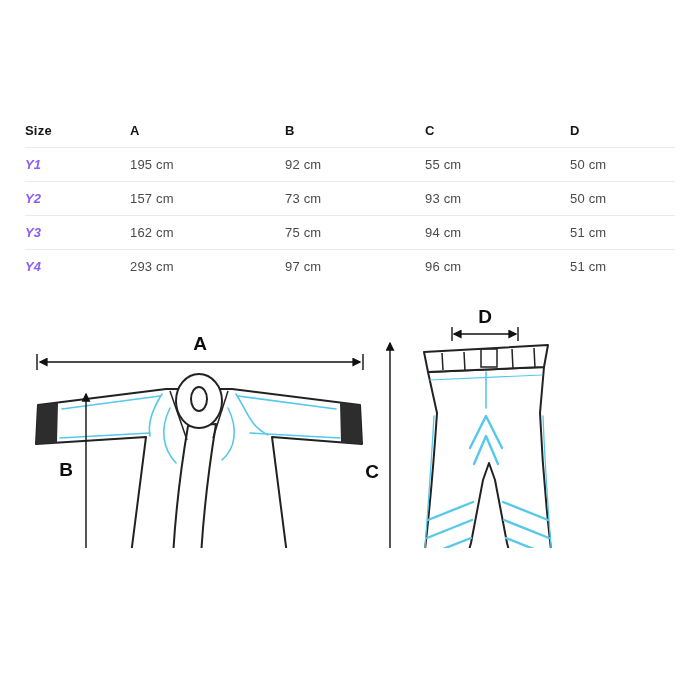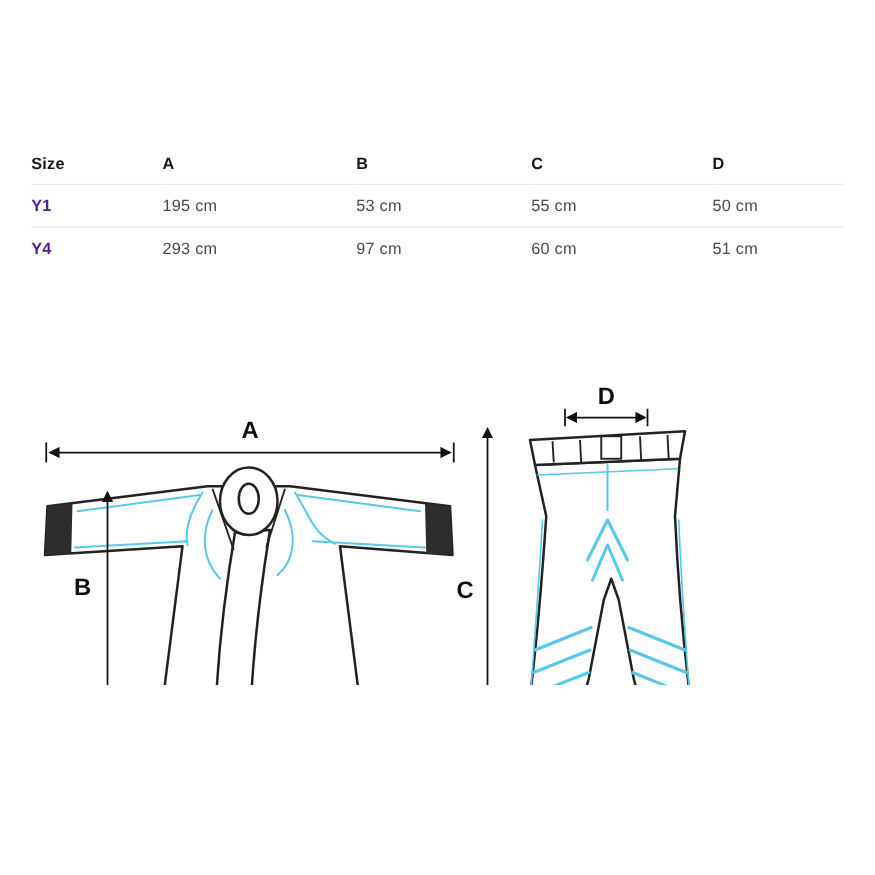--- a/index.html
+++ b/index.html
@@ -11,21 +11,21 @@
   table.size-table{
     position:absolute;top:114px;left:25px;width:650px;
     border-collapse:collapse;font-size:13px;color:#4a4a4a;letter-spacing:.2px;
   }
   table.size-table th{
     text-align:left;font-weight:700;color:#161616;
     padding:9px 0;border-bottom:1px solid #ebebeb;
   }
   table.size-table td{padding:9px 0;}
   table.size-table tbody tr:not(:last-child) td{border-bottom:1px solid #ebebeb;}
-  table.size-table td.size{font-weight:700;color:#4c1d95;}
+  table.size-table td.size{font-weight:700;color:#8b5cf6;font-style:italic;}
   
   .diagram{position:absolute;top:308px;left:0;width:700px;height:340px;}
   .dim-label{font-family:"Liberation Sans",sans-serif;font-weight:700;font-size:19px;fill:#0d0d0d;}
   .outline{fill:#ffffff;stroke:#222222;stroke-width:2;stroke-linejoin:round;}
   .thin{fill:none;stroke:#222222;stroke-width:1.5;}
   .accent{fill:none;stroke:#56c8e9;stroke-width:1.6;stroke-linecap:round;}
   .accent-bold{fill:none;stroke:#56c8e9;stroke-width:2.4;stroke-linecap:round;stroke-linejoin:round;}
   .dim{stroke:#111111;stroke-width:1.4;}
 </style>
 </head>
@@ -47,29 +47,43 @@
         <th>A</th>
         <th>B</th>
         <th>C</th>
         <th>D</th>
       </tr>
     </thead>
     <tbody>
       <tr>
         <td class="size">Y1</td>
         <td>195 cm</td>
-        <td>53 cm</td>
+        <td>92 cm</td>
         <td>55 cm</td>
         <td>50 cm</td>
+      </tr>
+      <tr>
+        <td class="size">Y2</td>
+        <td>157 cm</td>
+        <td>73 cm</td>
+        <td>93 cm</td>
+        <td>50 cm</td>
+      </tr>
+      <tr>
+        <td class="size">Y3</td>
+        <td>162 cm</td>
+        <td>75 cm</td>
+        <td>94 cm</td>
+        <td>51 cm</td>
       </tr>
       <tr>
         <td class="size">Y4</td>
         <td>293 cm</td>
         <td>97 cm</td>
-        <td>60 cm</td>
+        <td>96 cm</td>
         <td>51 cm</td>
       </tr>
     </tbody>
   </table>
 
   <div class="diagram">
     <svg width="700" height="340" viewBox="0 0 700 340">
       <defs>
         <marker id="arr" viewBox="0 0 10 10" refX="8.5" refY="5" markerWidth="9" markerHeight="9" orient="auto-start-reverse" markerUnits="userSpaceOnUse">
           <path d="M0,0 L10,5 L0,10 z" fill="#111111"></path>

